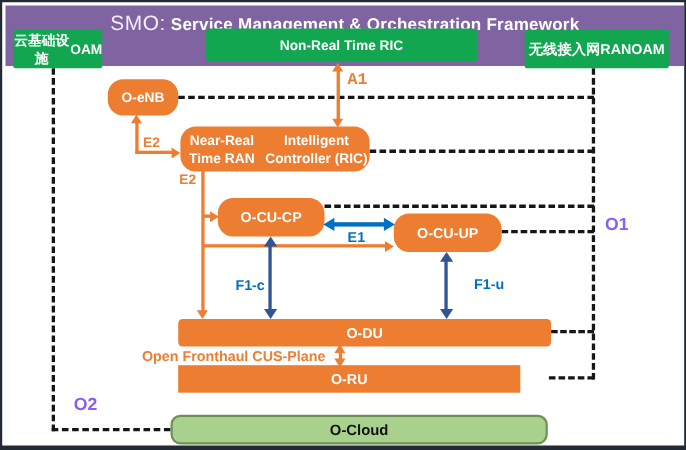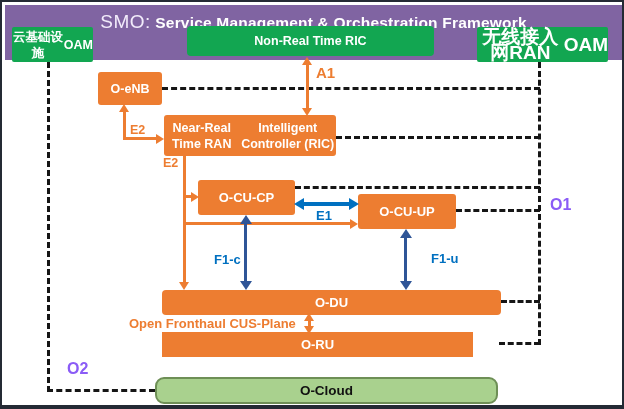--- a/index.html
+++ b/index.html
@@ -19,21 +19,21 @@
   }
   
   .hdr{position:absolute;left:3px;top:3px;width:617px;height:55px;background:var(--purple);}
   .hdr-text{position:absolute;left:0;top:6px;width:100%;text-align:center;color:#ffffff;white-space:nowrap;}
   .hdr-prefix{font-size:19px;font-weight:400;color:#f2ecfb;letter-spacing:.5px;}
   .hdr-title{font-size:15.5px;font-weight:700;letter-spacing:.2px;}
   
   .node{position:absolute;display:flex;flex-direction:row;align-items:center;justify-content:center;
         color:#fff;font-weight:700;text-align:center;line-height:16px;}
   .gbox{background:var(--green);border-radius:2px;font-size:12.5px;z-index:4;}
-  .obox{background:var(--orange);border-radius:3px;font-size:12.5px;z-index:3;}
+  .obox{background:var(--orange);border-radius:14px;font-size:12.5px;z-index:3;}
   .cloud{background:var(--cloudgreen);border:2px solid #6e8f56;border-radius:9px;color:#111;font-size:13.5px;z-index:3;}
   
   .dash-h{position:absolute;border-top:3px dashed var(--ink);height:0;z-index:1;}
   .dash-v{position:absolute;border-left:3px dashed var(--ink);width:0;z-index:1;}
   
   .oline{position:absolute;background:var(--orange);z-index:5;}
   .bline{position:absolute;background:var(--blue);z-index:5;}
   .nline{position:absolute;background:var(--navy);z-index:5;}
   
   .tri{position:absolute;width:0;height:0;z-index:6;}
@@ -73,21 +73,21 @@
   <div class="dash-h" style="left:499px;top:298px;width:39px;"></div>
   <div class="dash-h" style="left:497px;top:340px;width:41px;"></div>
 
   <div class="node gbox" style="left:10px;top:25px;width:81px;height:35px;">
     <span>云基础设施</span>
     <span>OAM</span>
   </div>
   <div class="node gbox" style="left:185px;top:24px;width:247px;height:30px;border-radius:4px;">
     <span>Non-Real Time RIC</span>
   </div>
-  <div class="node gbox" style="left:475px;top:25px;width:131px;height:35px;font-size:19px;">
+  <div class="node gbox" style="left:475px;top:25px;width:131px;height:35px;font-size:13px;">
     <span>无线接入网RAN</span>
     <span>OAM</span>
   </div>
 
   <div class="node obox" style="left:96px;top:70px;width:64px;height:33px;">
     <span>O-eNB</span>
   </div>
   <div class="node obox" style="left:196px;top:178px;width:97px;height:35px;font-size:13px;">
     <span>O-CU-CP</span>
   </div>
@@ -104,21 +104,21 @@
   <div class="node obox" style="left:160px;top:330px;width:311px;height:25px;border-radius:0;font-size:13px;">
     <span>O-RU</span>
   </div>
   <div class="node cloud" style="left:153px;top:375px;width:343px;height:27px;">
     <span>O-Cloud</span>
   </div>
 
   <div class="oline" style="left:304px;top:62px;width:3px;height:46px;"></div>
   <div class="tri o-up" style="left:300px;top:55px;"></div>
   <div class="tri o-down" style="left:300px;top:106px;"></div>
-  <div class="lbl orange" style="left:314px;top:62px;font-size:15px;">A1</div>
+  <div class="lbl orange" style="left:314px;top:62px;font-size:15px;font-family:Liberation Mono, monospace;">A1</div>
 
   <div class="oline" style="left:121px;top:109px;width:3px;height:29px;"></div>
   <div class="tri o-up" style="left:117px;top:102px;"></div>
   <div class="oline" style="left:121px;top:135px;width:34px;height:3px;"></div>
   <div class="tri o-right" style="left:154px;top:132px;"></div>
   <div class="lbl orange" style="left:128px;top:121px;font-size:12.5px;">E2</div>
 
   <div class="oline" style="left:181px;top:153px;width:3px;height:128px;"></div>
   <div class="tri o-down" style="left:177px;top:280px;"></div>
   <div class="oline" style="left:183px;top:193px;width:8px;height:3px;"></div>

